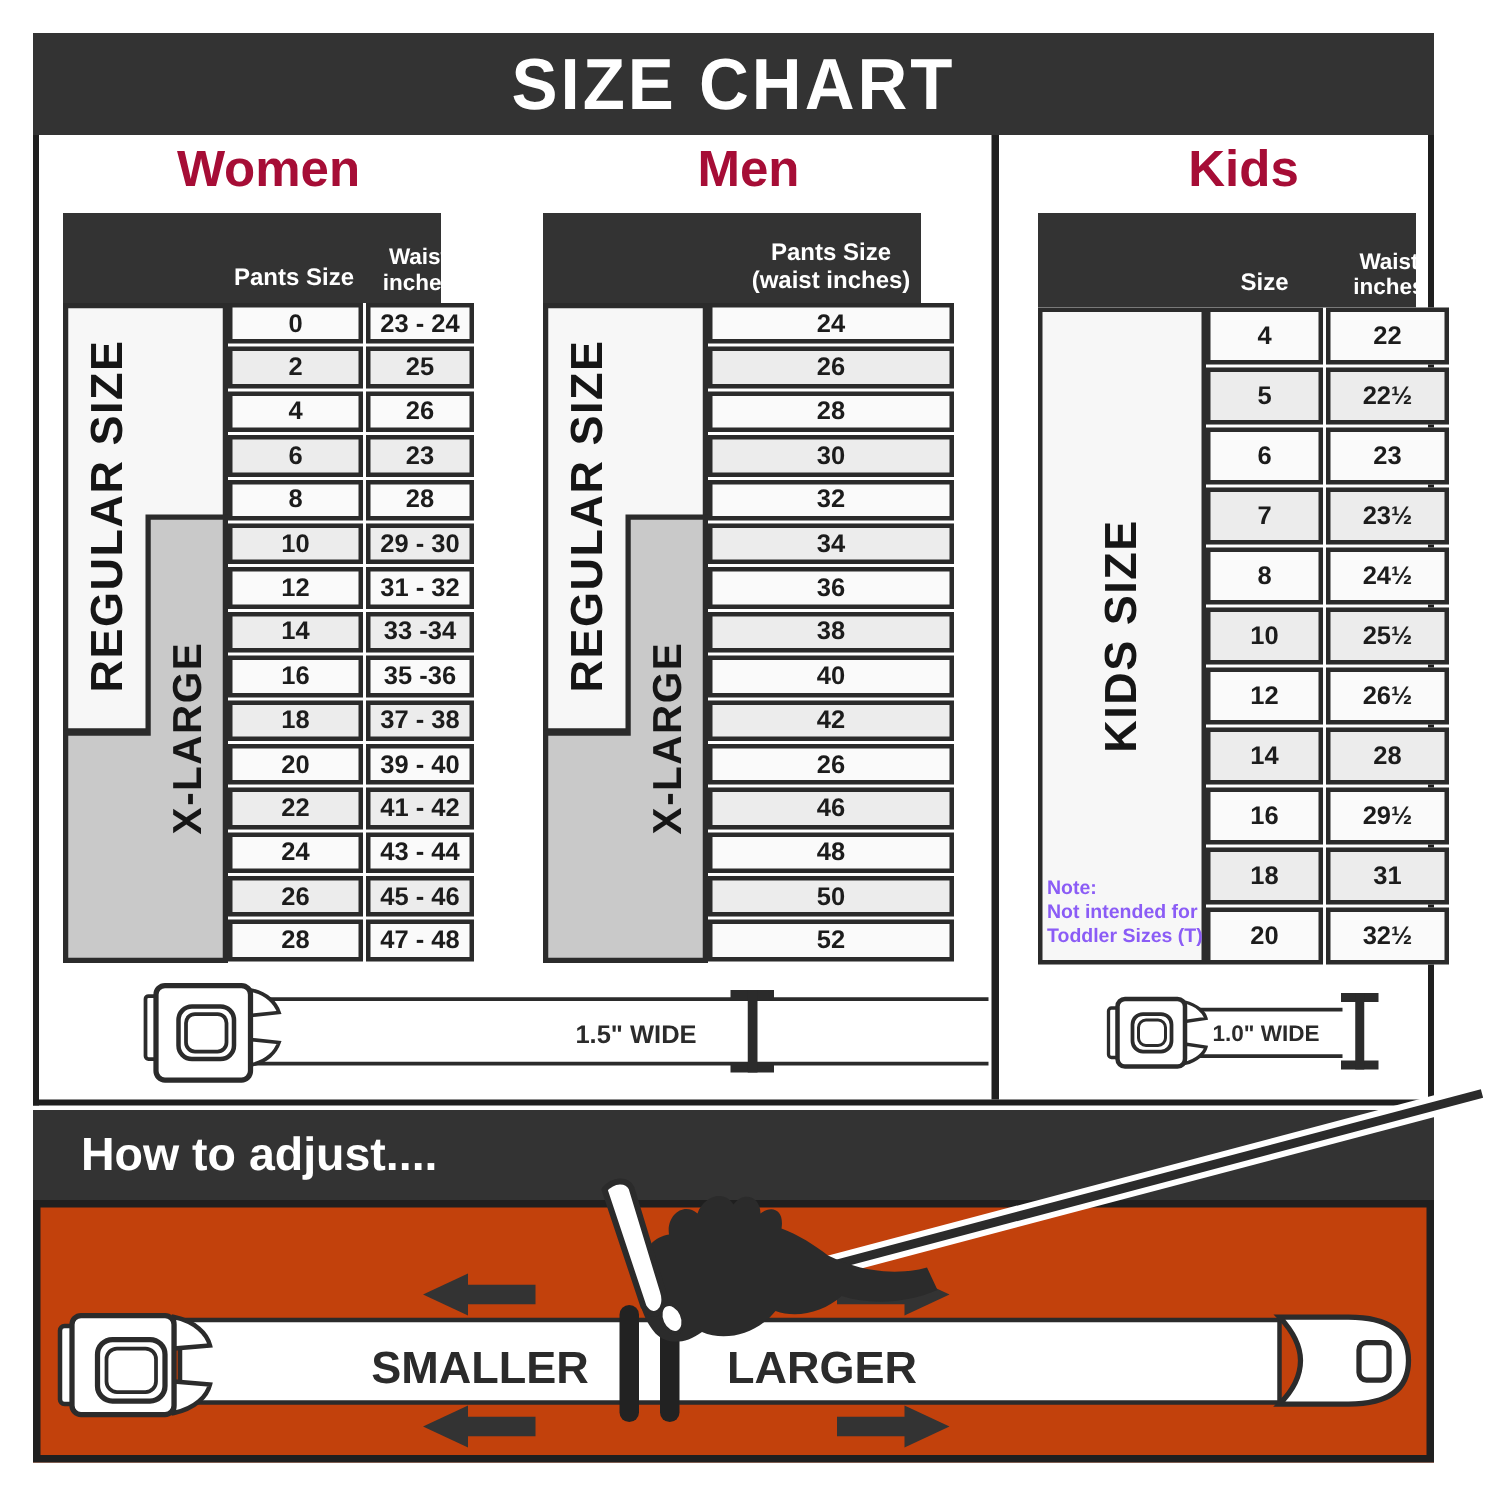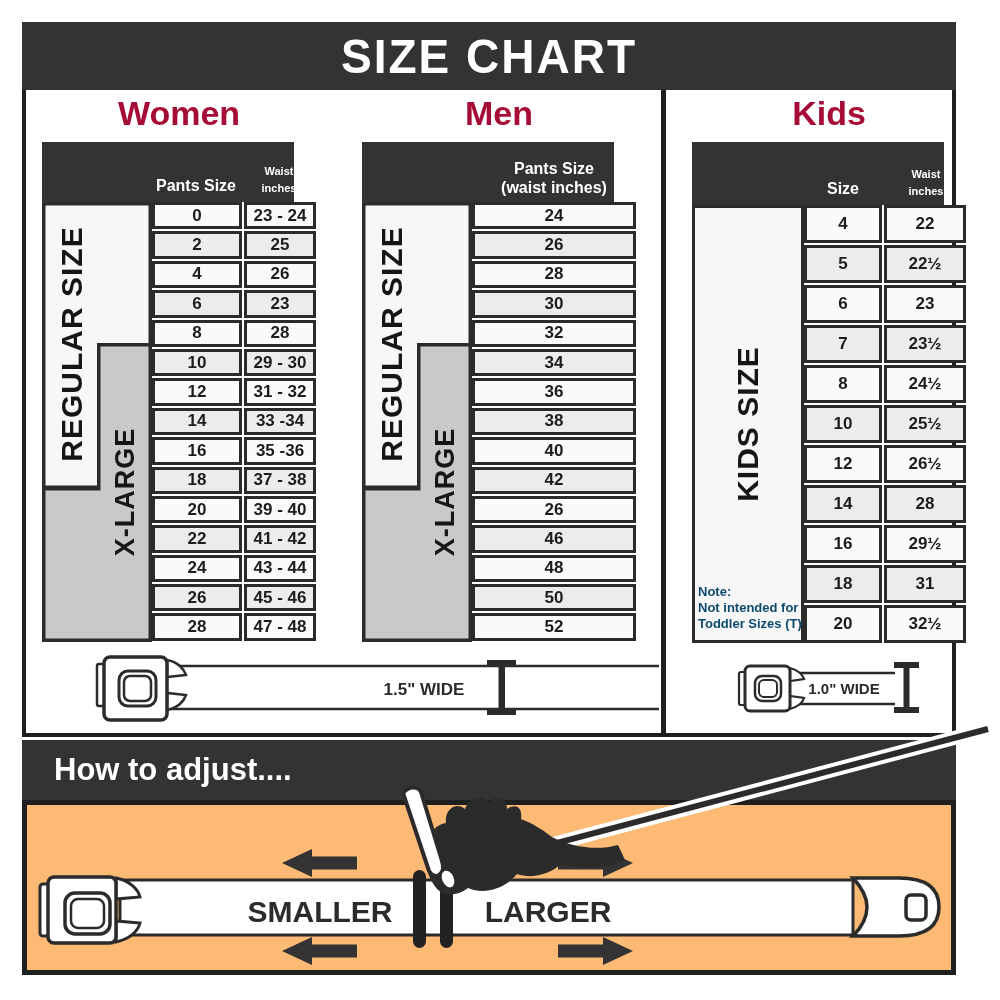--- a/index.html
+++ b/index.html
@@ -17,48 +17,48 @@
 
   .main{position:absolute; left:22px; top:90px; width:934px; height:647px; background:#fff;
     border-left:4px solid #1f1f1f; border-right:4px solid #1f1f1f; border-bottom:4px solid #1f1f1f;}
   .divider{position:absolute; left:635px; top:0; width:5px; height:643px; background:#1f1f1f;}
 
   .sec-title{position:absolute; top:4px; height:40px; width:274px; text-align:center;
     font-size:34px; font-weight:700; color:var(--red);}
   .band{position:absolute; top:52px; width:252px; height:60px; background:var(--dark);}
   .band .h{position:absolute; color:#fff; font-weight:700; text-align:center;}
   .h1line{font-size:16px; bottom:7px;}
-  .h2line{font-size:11px; line-height:17px; bottom:5px;}
+  .h2line{font-size:15px; line-height:17px; bottom:5px;}
 
   .zone-svg{position:absolute; top:112px; width:110px; height:440px;}
   .kids-zone{position:absolute; left:666px; top:115px; width:112px; height:438px;
     background:var(--zone-white); border:3px solid var(--line);}
   .vlabel{position:absolute; transform:rotate(-90deg); font-weight:700; color:#161616;
     white-space:nowrap; text-align:center; letter-spacing:1px;}
 
   .rows{position:absolute; top:112px; width:164px; display:flex; flex-direction:column; gap:2px;}
   .row{display:flex; gap:2px; height:27.4px; flex:none;}
   .kids-rows{top:115px; width:162px;}
   .kids-rows .row{height:38px;}
   .cell{border:3px solid var(--line); background:var(--row-light); display:flex; align-items:center;
     justify-content:center; font-size:17px; font-weight:700; color:#1c1c1c;}
   .rows .row:nth-child(even) .cell{background:var(--row-alt);}
   .w-c1{width:90px;} .w-c2{flex:1;}
   .m-c1{width:164px;}
   .k-c1{width:78px;} .k-c2{flex:1;}
 
-  .note{position:absolute; left:3px; bottom:8px; font-size:13px; font-weight:700; color:#0c4a6e;
+  .note{position:absolute; left:3px; bottom:8px; font-size:13px; font-weight:700; color:#8b5cf6;
     line-height:16px; white-space:nowrap;}
 
   .belt-svg{position:absolute; top:560px;}
 
   .bar2{position:absolute; left:22px; top:740px; width:934px; height:60px; background:var(--dark);
     display:flex; align-items:center;}
   .bar2 .t{color:#fff; font-size:31px; font-weight:700; padding-left:32px;}
-  .adjust-box{position:absolute; left:22px; top:800px; width:934px; height:175px; background:#fdba74;
+  .adjust-box{position:absolute; left:22px; top:800px; width:934px; height:175px; background:#c2410c;
     border:5px solid #1f1f1f;}
   .overlay{position:absolute; left:0; top:0; width:1000px; height:1000px; pointer-events:none;}
 
   svg text{font-family:"Liberation Sans",sans-serif; font-weight:700; fill:#2b2b2b;}
 </style>
 </head>
 <body>
 
 <div class="page">
 

